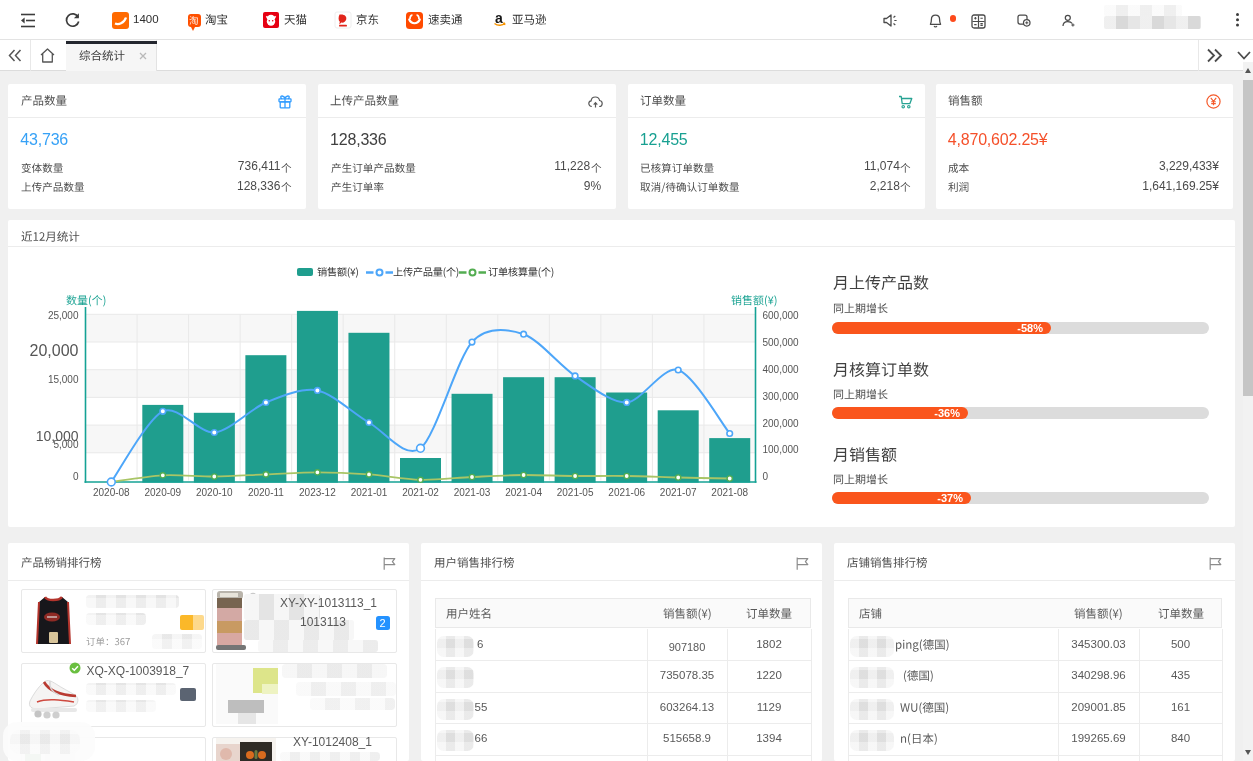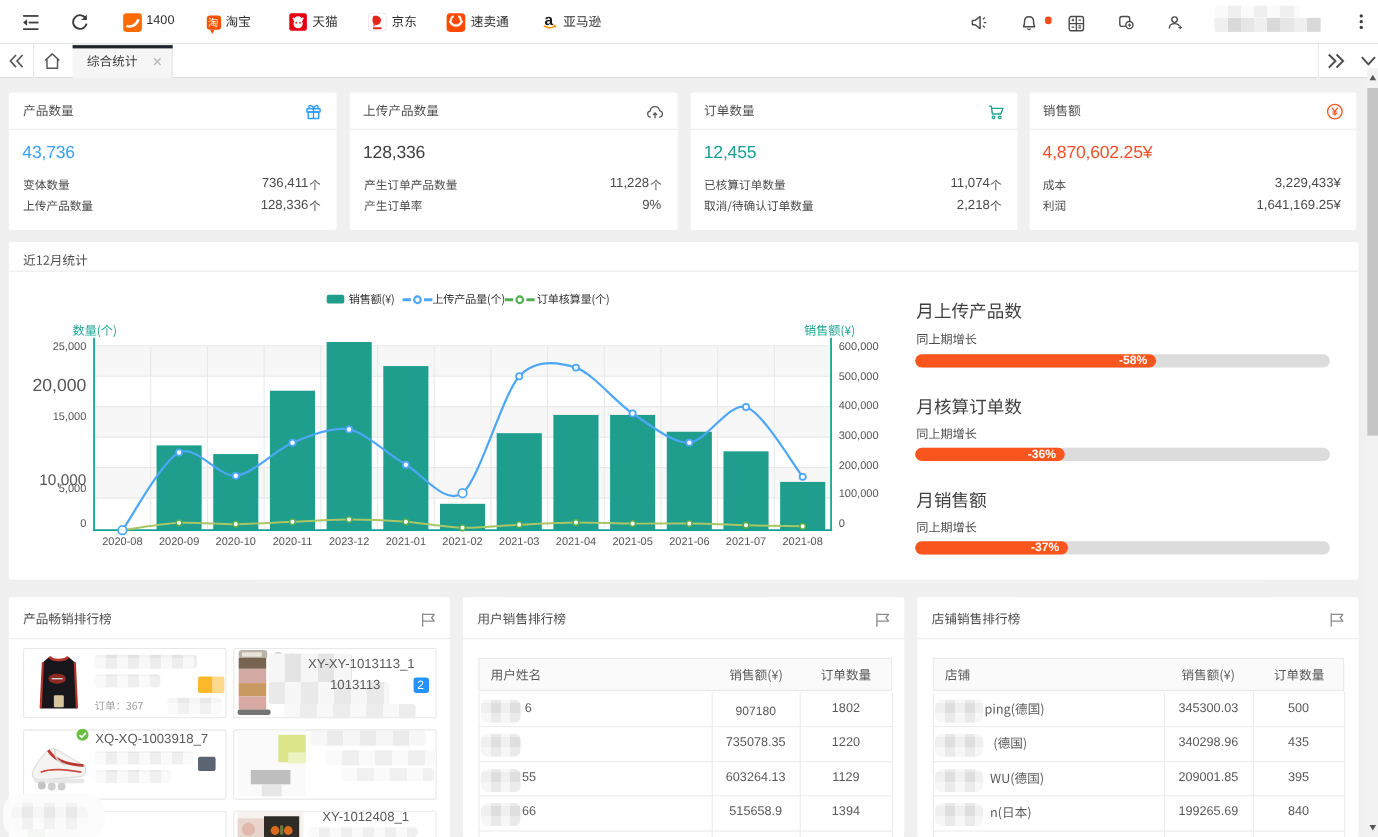--- a/index.html
+++ b/index.html
@@ -776,21 +776,21 @@
 <div class="abs" style="left:847.9px;top:754.5px;width:374.1px;height:1px;background:#ececec"></div>
 <div class="abs" style="left:1058.0px;top:628.5px;width:1px;height:132.5px;background:#ececec"></div>
 <div class="abs" style="left:1139.0px;top:628.5px;width:1px;height:132.5px;background:#ececec"></div>
 <div class="abs" style="left:847.9px;top:628.5px;width:1px;height:132.5px;background:#ececec"></div>
 <div class="abs" style="left:1222.0px;top:628.5px;width:1px;height:132.5px;background:#ececec"></div>
 <div class="t" style="left:1098.5px;top:637.5px;font-size:11.5px;color:#595959;transform:translateX(-50%)">345300.03</div>
 <div class="t" style="left:1180.5px;top:637.5px;font-size:11.5px;color:#595959;transform:translateX(-50%)">500</div>
 <div class="t" style="left:1098.5px;top:669.0px;font-size:11.5px;color:#595959;transform:translateX(-50%)">340298.96</div>
 <div class="t" style="left:1180.5px;top:669.0px;font-size:11.5px;color:#595959;transform:translateX(-50%)">435</div>
 <div class="t" style="left:1098.5px;top:700.5px;font-size:11.5px;color:#595959;transform:translateX(-50%)">209001.85</div>
-<div class="t" style="left:1180.5px;top:700.5px;font-size:11.5px;color:#595959;transform:translateX(-50%)">395</div>
+<div class="t" style="left:1180.5px;top:700.5px;font-size:11.5px;color:#595959;transform:translateX(-50%)">161</div>
 <div class="t" style="left:1098.5px;top:732.0px;font-size:11.5px;color:#595959;transform:translateX(-50%)">199265.69</div>
 <div class="t" style="left:1180.5px;top:732.0px;font-size:11.5px;color:#595959;transform:translateX(-50%)">840</div>
 <svg class="zt " style="left:895.0px;top:638.8px;width:54.6px;height:11.5px;" viewBox="0 0 4745 1000" fill="#595959">
     <g transform="translate(0,850) scale(1,-1)">
       <use href="#g70" x="0"></use>
       <use href="#g71" x="620"></use>
       <use href="#g72" x="895"></use>
       <use href="#g73" x="1505"></use>
       <use href="#g49" x="2069"></use>
       <use href="#g74" x="2407"></use>

